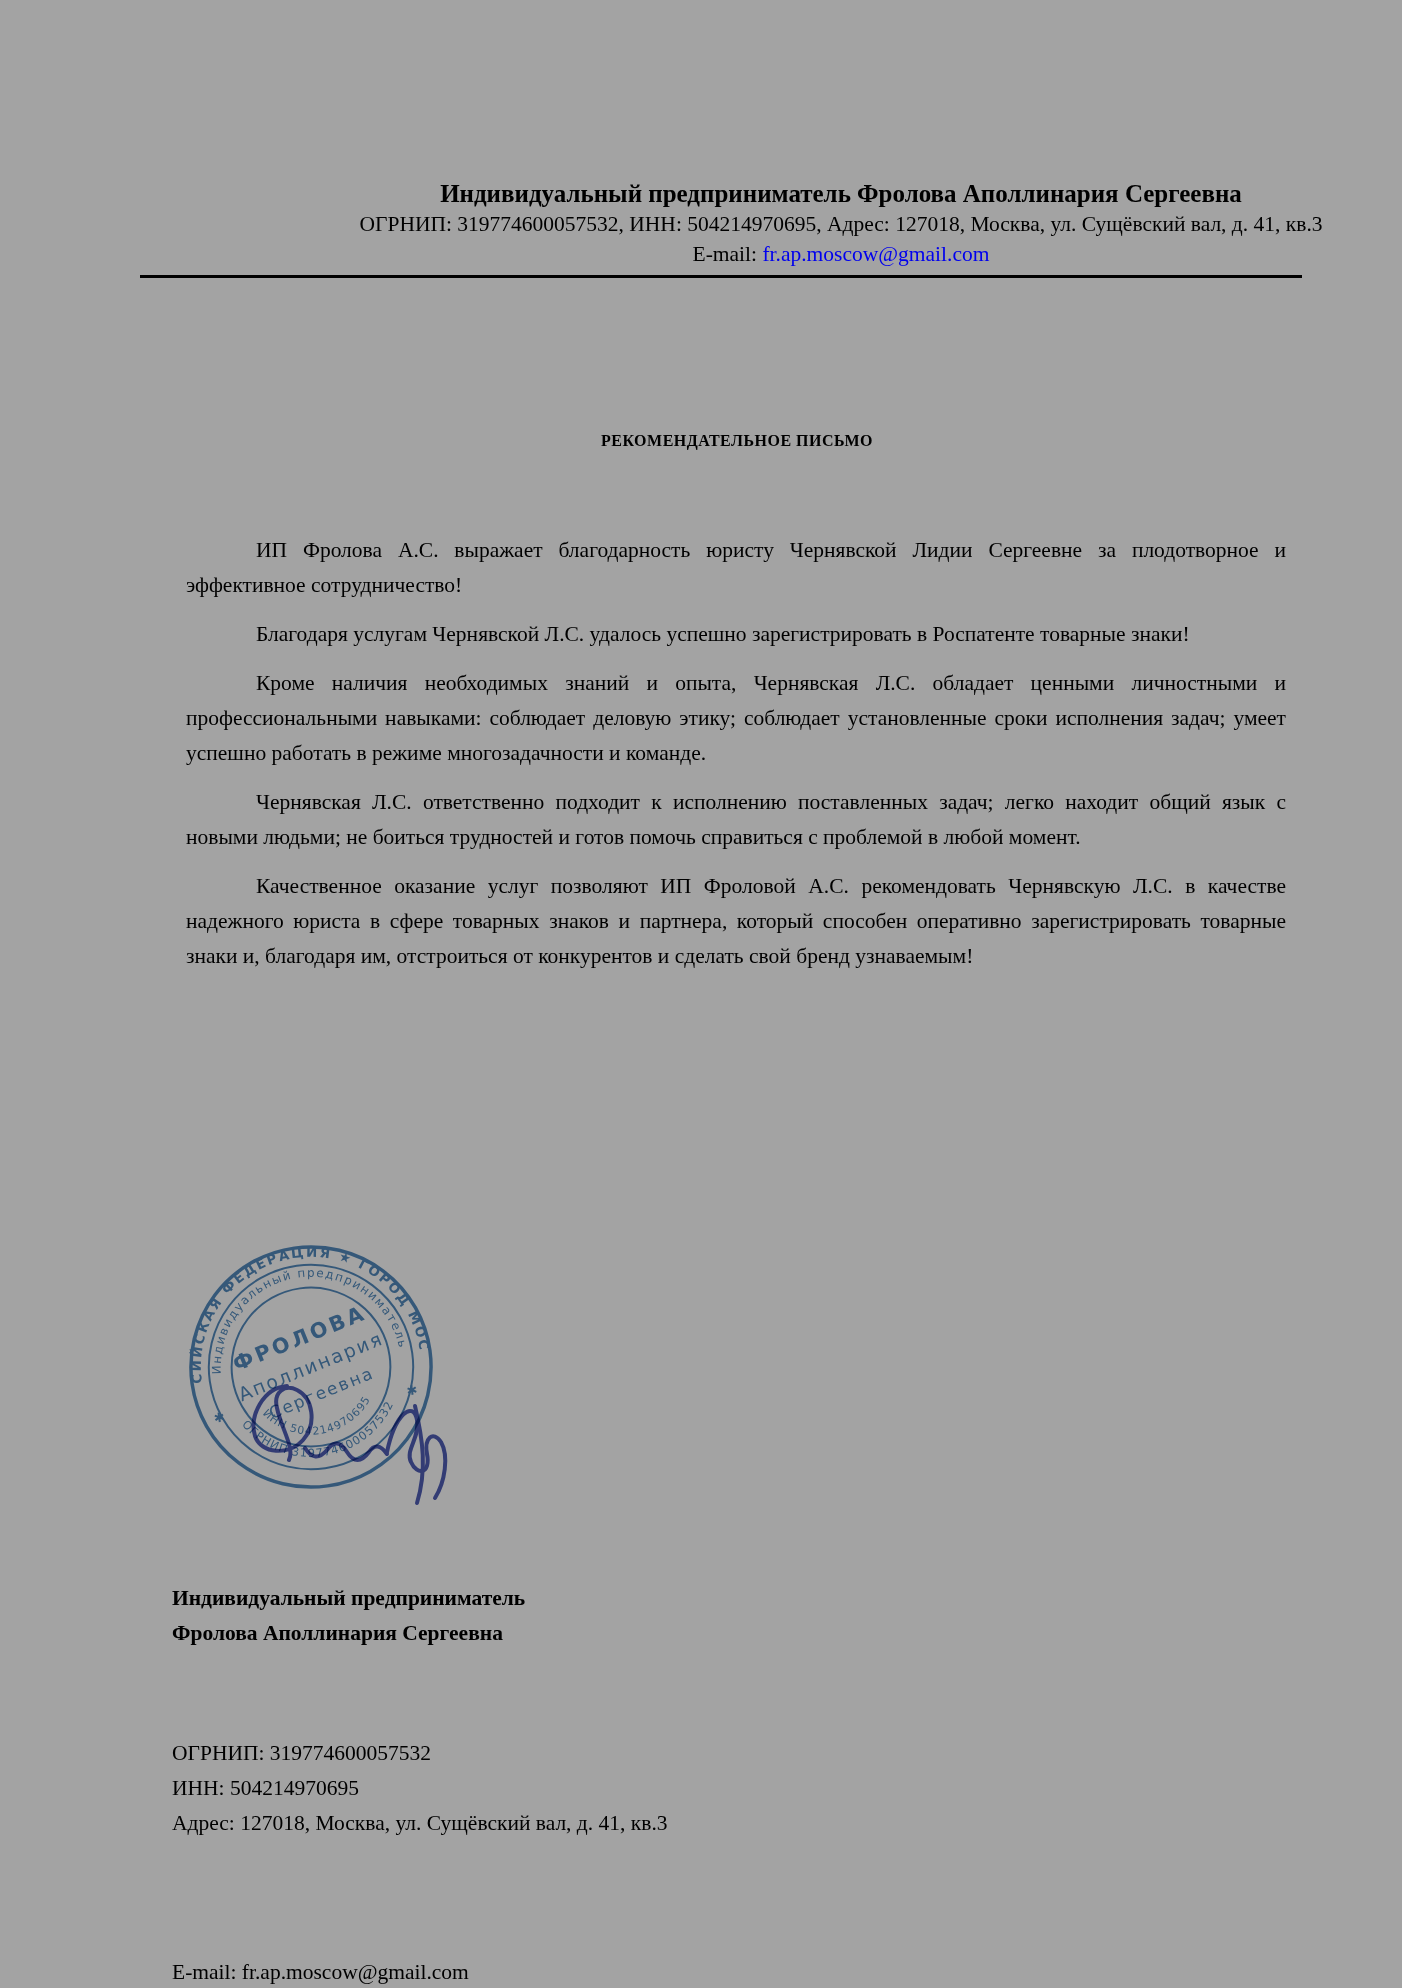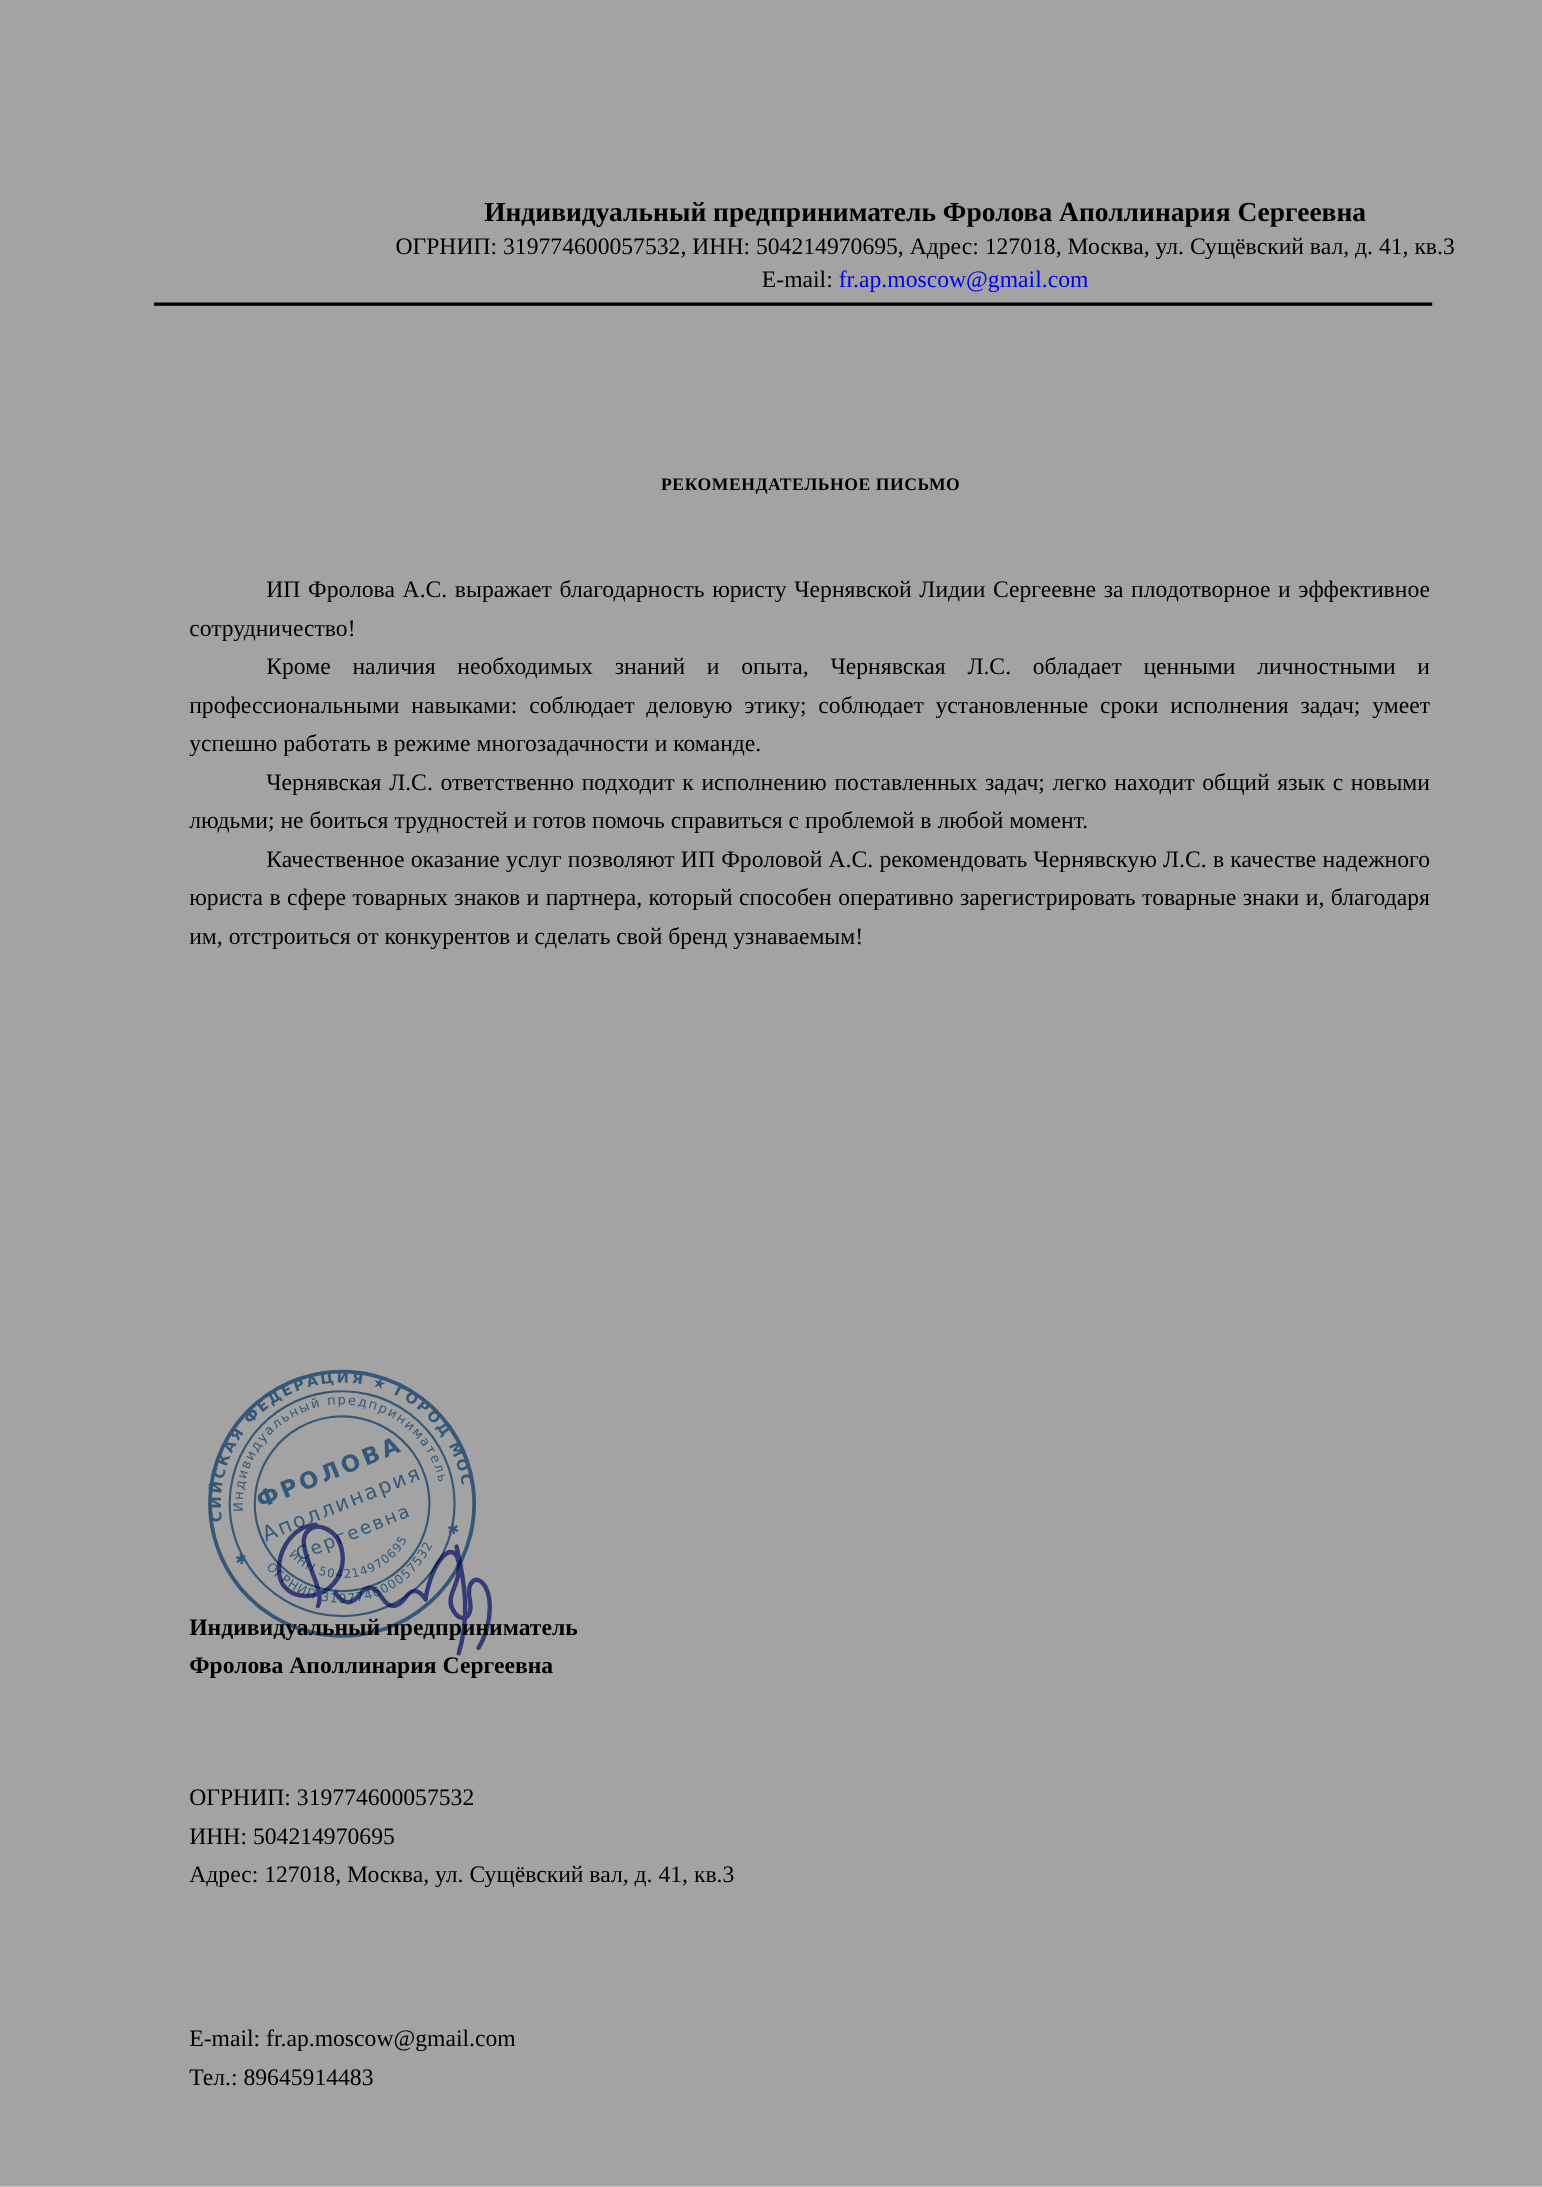--- a/index.html
+++ b/index.html
@@ -32,21 +32,21 @@
   }
   
   .letter-title{
     position:absolute;top:341px;left:172px;width:1130px;
     text-align:center;font-size:16px;font-weight:bold;letter-spacing:.5px;
   }
   .letter-body{
     position:absolute;top:410px;left:172px;width:1128px;
     font-size:21.5px;line-height:35px;text-align:justify;
   }
-  .letter-body p{margin:0;text-indent:70px;}
+  .letter-body p{margin:14px;text-indent:70px;}
   
   .sig-name{
     position:absolute;top:1003px;left:172px;
     font-size:21.5px;font-weight:bold;line-height:35px;
   }
   .sig-details{
     position:absolute;left:172px;font-size:21.5px;line-height:35px;
   }
   .sig-details.block1{top:1088px;}
   .sig-details.block2{top:1202px;}
@@ -70,20 +70,21 @@
     <div class="lh-title">Индивидуальный предприниматель Фролова Аполлинария Сергеевна</div>
     <div class="lh-line2">ОГРНИП: 319774600057532, ИНН: 504214970695, Адрес: 127018, Москва, ул. Сущёвский вал, д. 41, кв.3</div>
     <div class="lh-line3"><span>E-mail: </span><a class="email-link">fr.ap.moscow@gmail.com</a></div>
   </div>
   <div class="head-rule"></div>
 
   <div class="letter-title text-layer">РЕКОМЕНДАТЕЛЬНОЕ ПИСЬМО</div>
 
   <div class="letter-body text-layer">
     <p>ИП Фролова А.С. выражает благодарность юристу Чернявской Лидии Сергеевне за плодотворное и эффективное сотрудничество!</p>
+    <p>Благодаря услугам Чернявской Л.С. удалось успешно зарегистрировать в Роспатенте товарные знаки!</p>
     <p>Кроме наличия необходимых знаний и опыта, Чернявская Л.С. обладает ценными личностными и профессиональными навыками: соблюдает деловую этику; соблюдает установленные сроки исполнения задач; умеет успешно работать в режиме многозадачности и команде.</p>
     <p>Чернявская Л.С. ответственно подходит к исполнению поставленных задач; легко находит общий язык с новыми людьми; не боиться трудностей и готов помочь справиться с проблемой в любой момент.</p>
     <p>Качественное оказание услуг позволяют ИП Фроловой А.С. рекомендовать Чернявскую Л.С. в качестве надежного юриста в сфере товарных знаков и партнера, который способен оперативно зарегистрировать товарные знаки и, благодаря им, отстроиться от конкурентов и сделать свой бренд узнаваемым!</p>
   </div>
 
   <div class="sig-name text-layer">
     <div>Индивидуальный предприниматель</div>
     <div>Фролова Аполлинария Сергеевна</div>
   </div>
 

